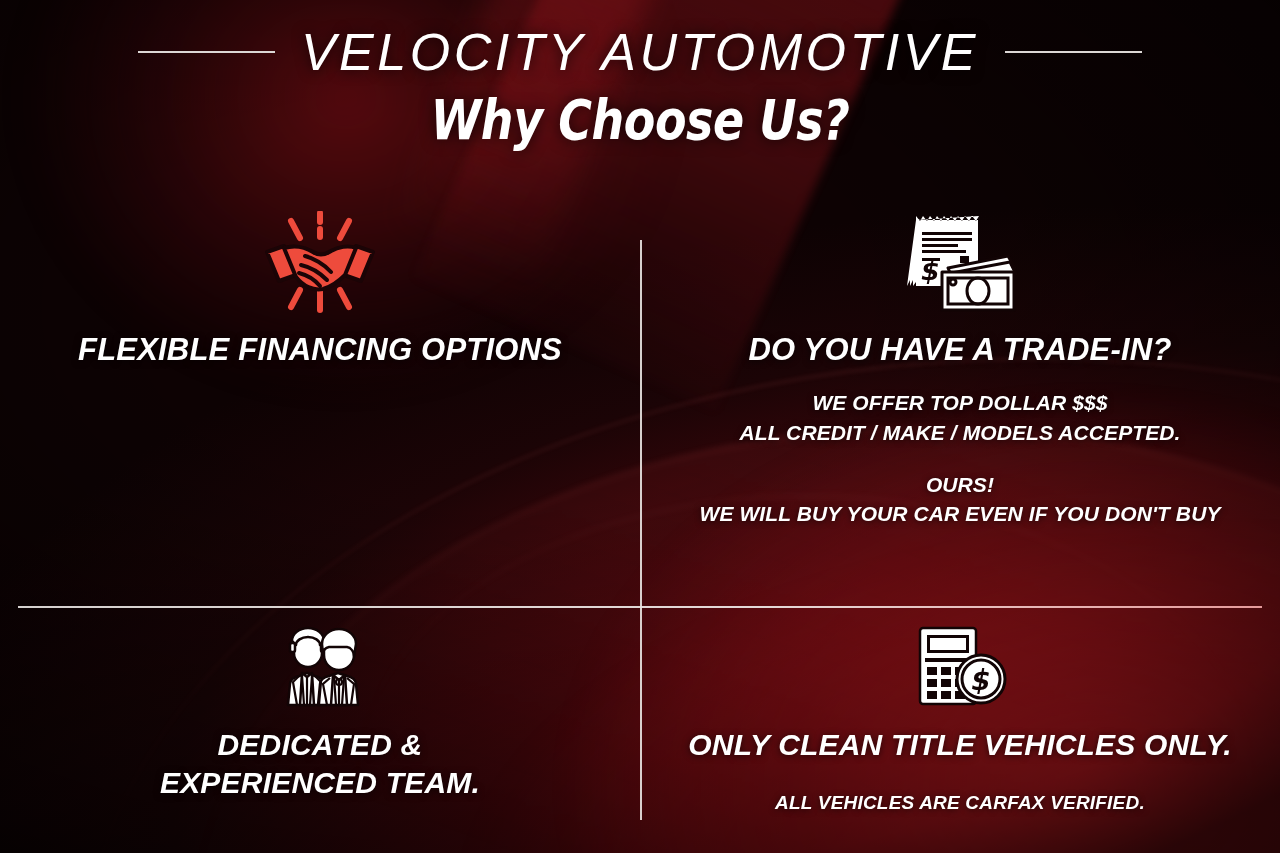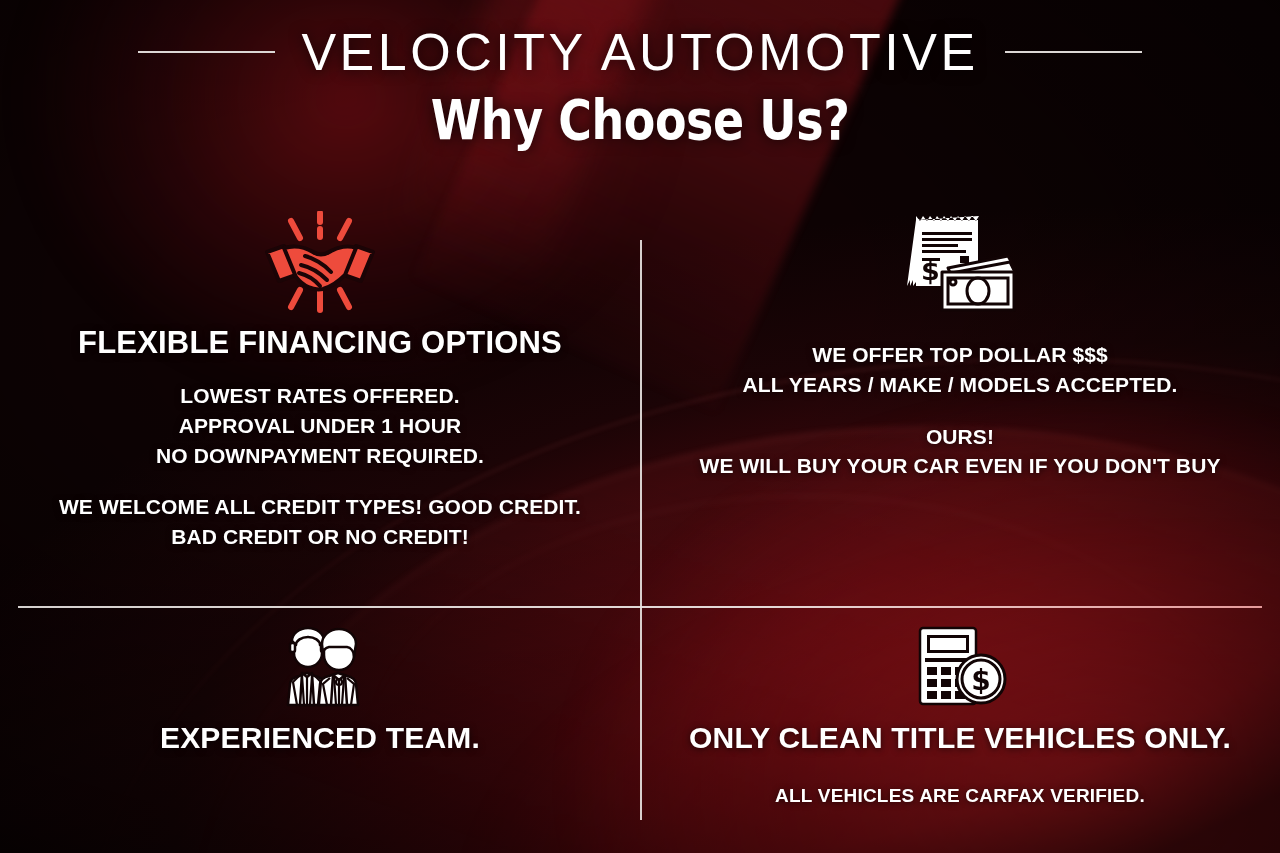--- a/index.html
+++ b/index.html
@@ -11,20 +11,21 @@
   * { box-sizing: border-box; }
 
   .banner {
     position: relative;
     width: 1280px;
     height: 853px;
     overflow: hidden;
     background: #6d28d9;
     font-family: "Liberation Sans", sans-serif;
     color: #ffffff;
+    font-style: italic;
     -webkit-font-smoothing: antialiased;
   }
 
   
   .bg-base {
     position: absolute; inset: 0;
     background:
       radial-gradient(120% 90% at 88% 96%, #c9121b 0%, #8e0d14 18%, #4a070c 40%, #1b0406 62%, #0d0203 80%),
       linear-gradient(155deg, #220709 0%, #140405 30%, #0c0203 60%, #0a0203 100%);
   }
@@ -168,21 +169,21 @@
     height: 112px;
     display: flex; align-items: center; justify-content: center;
   }
   .cell.row2 .icon-wrap { height: 96px; }
 
   .feat-title {
     font-size: 31px;
     font-weight: 700;
     letter-spacing: 0.2px;
     line-height: 1.16;
-    margin-top: 5px;
+    margin-top: 12px;
     text-shadow: 0 1px 7px rgba(0,0,0,0.65);
   }
   .cell.row2 .feat-title { font-size: 30px; line-height: 1.28; }
 
   .feat-body {
     margin-top: 20px;
     font-size: 21px;
     font-weight: 700;
     line-height: 1.42;
     letter-spacing: 0.1px;
@@ -252,28 +253,20 @@
                        L84 64 C78 70 70 76 62 78 C52 80 42 75 35 66 Z" fill="#ee4b3c"></path>
             </g>
             <g stroke="#1b0406" stroke-width="4" stroke-linecap="round" fill="none">
               <path d="M44 45 C52 47 63 53 70 61"></path>
               <path d="M40 54 C49 56 59 62 66 69"></path>
               <path d="M38 62 C46 64 54 69 59 75"></path>
             </g>
           </svg>
         </div>
         <div class="feat-title">FLEXIBLE FINANCING OPTIONS</div>
-        <div class="feat-body">
-          <p>LOWEST RATES OFFERED.</p>
-          <p>APPROVAL UNDER 1 HOUR</p>
-          <p>NO DOWNPAYMENT REQUIRED.</p>
-          <div class="gap"></div>
-          <p>WE WELCOME ALL CREDIT TYPES! GOOD CREDIT.</p>
-          <p>BAD CREDIT OR NO CREDIT!</p>
-        </div>
       </div>
 
       <div class="cell">
         <div class="icon-wrap">
           <svg width="124" height="104" viewBox="0 0 124 104" aria-hidden="true">
             <g fill="#ffffff">
               <path d="M18 8 h62 v66 h-62 l0 -4 l-3 4 l0 -6 l-3 6 l0 -6 l-3 6 z
                        M18 8 l0 -4 l4 5 l3 -5 l4 5 l3 -5 l4 5 l3 -5 l4 5 l3 -5 l4 5 l3 -5 l4 5 l3 -5 l4 5 l3 -5 l4 5 l3 -5 l4 5 l3 -5 Z"></path>
             </g>
             <g fill="#120405">
@@ -290,23 +283,24 @@
               <path d="M48 62 L112 50 L118 62 L56 76 Z"></path>
               <path d="M44 60 h72 v38 h-72 Z"></path>
             </g>
             <g fill="none" stroke="#120405" stroke-width="3">
               <path d="M50 66 h60 v26 h-60 Z"></path>
               <ellipse cx="80" cy="79" rx="11" ry="13"></ellipse>
               <circle cx="55" cy="70" r="3"></circle>
             </g>
           </svg>
         </div>
+        <div class="feat-title">DO YOU HAVE A TRADE-IN?</div>
         <div class="feat-body">
           <p>WE OFFER TOP DOLLAR $$$</p>
-          <p>ALL YEARS / MAKE / MODELS ACCEPTED.</p>
+          <p>ALL CREDIT / MAKE / MODELS ACCEPTED.</p>
           <div class="gap"></div>
           <p>OURS!</p>
           <p>WE WILL BUY YOUR CAR EVEN IF YOU DON'T BUY</p>
         </div>
       </div>
 
       <div class="cell row2">
         <div class="icon-wrap">
           <svg width="108" height="82" viewBox="0 0 108 82" aria-hidden="true">
             <g fill="#ffffff" stroke="#120405" stroke-width="2.5" stroke-linejoin="round">
@@ -329,20 +323,21 @@
               <path d="M68 52 l2 28 M73 55 l0 25 M78 52 l-2 28"></path>
               <path d="M33 51 l-6 6 l4 23"></path>
               <path d="M49 51 l6 6 l-2 23"></path>
               <path d="M64 53 l-7 6 l4 21"></path>
               <path d="M81 53 l7 6 l-3 21"></path>
               <circle cx="73" cy="57" r="3"></circle>
             </g>
           </svg>
         </div>
         <div class="feat-title">
+          <div>DEDICATED &amp;</div>
           <div>EXPERIENCED TEAM.</div>
         </div>
       </div>
 
       <div class="cell row2">
         <div class="icon-wrap">
           <svg width="100" height="84" viewBox="0 0 100 84" aria-hidden="true">
             <g fill="#ffffff" stroke="#120405" stroke-width="2.5" stroke-linejoin="round">
               <rect x="10" y="4" width="56" height="76" rx="3"></rect>
             </g>

